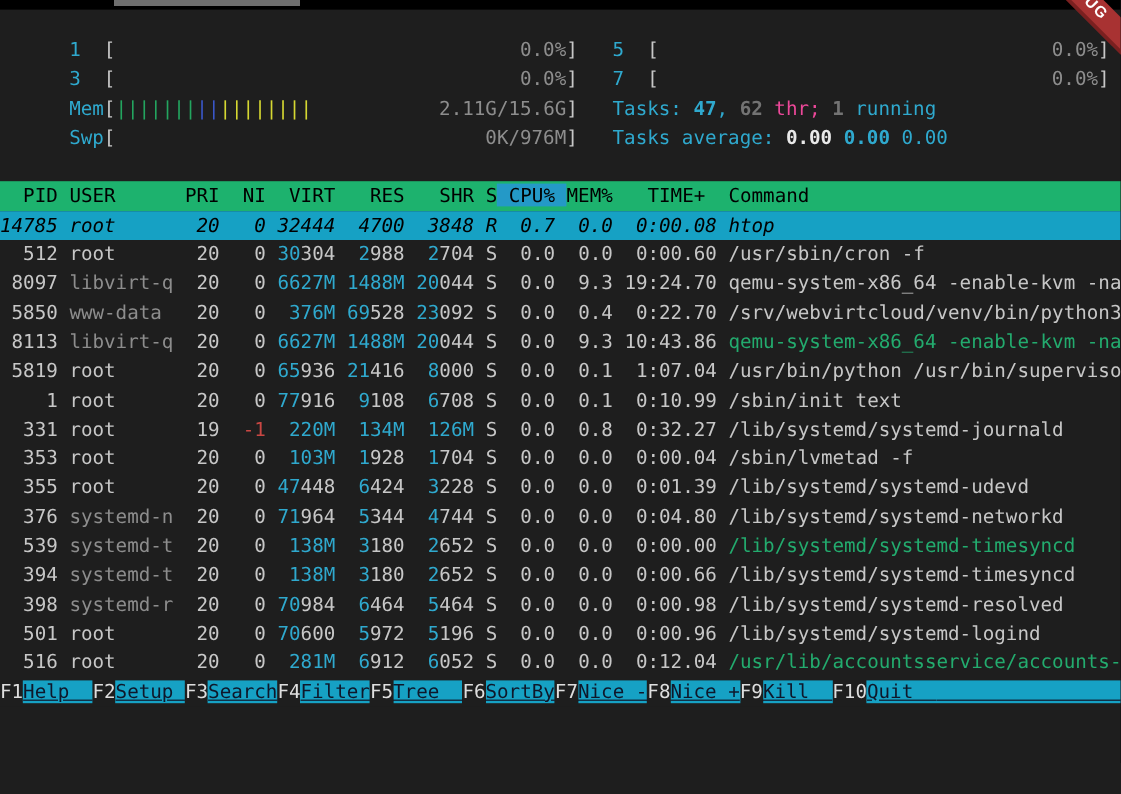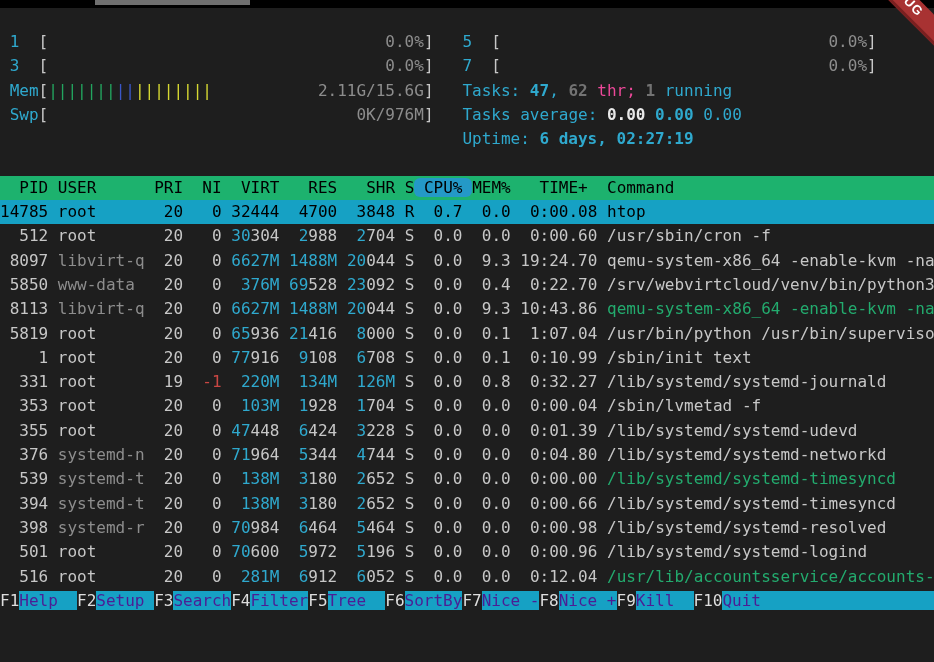--- a/index.html
+++ b/index.html
@@ -1,63 +1,62 @@
 <!DOCTYPE html>
 <html><head>
 <meta charset="utf-8">
 <style>
   html,body{margin:0;padding:0;background:#0a0a0a;}
   .screen{position:relative;width:934px;height:662px;background:#1e1e1e;overflow:hidden;
           font-family:"DejaVu Sans Mono",monospace;font-size:16px;}
   .topbar{position:absolute;top:0;left:0;width:934px;height:8px;background:#000;}
   .topbar-strip{position:absolute;left:95px;top:0;width:155px;height:5px;background:#6f6f6f;}
   .content{position:absolute;top:8px;left:0;width:934px;}
-  #meter-block{padding-top:22px;}
+  #meter-block{padding-top:22px;padding-left:48px;}
   pre.line{margin:0;height:24.3px;line-height:24.3px;white-space:pre;color:#c7c7c7;
            font-family:"DejaVu Sans Mono",monospace;font-size:16px;}
   .t{color:#c7c7c7}
   .dim{color:#8d8d8d}
   .c{color:#2fa9ce}
   .cb{color:#2fa9ce;font-weight:bold}
   .cy{color:#2fa9ce}
   .g{color:#ec4899}
   .gb{color:#737373;font-weight:bold}
   .wb{color:#e9e9e9;font-weight:bold}
   .red{color:#c94743}
   .bar-green{color:#23a55f}
   .bar-blue{color:#3a57c9}
   .bar-yellow{color:#d6d832}
   .hdr{background:#1db26e;color:#000;}
   .hdr span{color:#000;margin-top:16px;}
-  .hdr .sort{background:#2499c7;border-radius:6px;}
+  .hdr .sort{background:#2499c7;}
   .row.sel{background:#16a1c4;}
-  .row.sel span{color:#000 !important;}
+  .row.sel span{color:#000 !important;font-style:italic;}
   .cmdg{color:#23ab6e}
   .fbar{background:#1e1e1e;}
   .fk-key{color:#dedede}
-  .fk-label{background:#16a1c4;color:#4c1d95;}
+  .fk-label{background:#16a1c4;color:#0f172a;text-decoration:underline;}
   .ribbon{position:absolute;left:852px;top:-3px;width:120px;height:19px;line-height:18px;
           transform:rotate(45deg);background:#a83232;border-bottom:3px solid #7a2020;
           color:#fff;font-family:"Liberation Sans",sans-serif;font-weight:bold;font-size:13px;
           text-align:center;letter-spacing:1px;}
 </style>
 </head>
 <body>
 
 <div class="screen">
   <div class="topbar">
     <div class="topbar-strip"></div>
   </div>
   <div class="content">
     <div id="meter-block">
         <pre class="line"><span class="t"> </span><span class="c">1  </span><span class="t">[</span><span class="dim">                                   0.0%</span><span class="t">]</span><span class="t">   </span><span class="c">5  </span><span class="t">[</span><span class="dim">                                  0.0%</span><span class="t">]</span></pre>
         <pre class="line"><span class="t"> </span><span class="c">3  </span><span class="t">[</span><span class="dim">                                   0.0%</span><span class="t">]</span><span class="t">   </span><span class="c">7  </span><span class="t">[</span><span class="dim">                                  0.0%</span><span class="t">]</span></pre>
         <pre class="line"><span class="t"> </span><span class="c">Mem</span><span class="t">[</span><span class="bar-green">|||||||</span><span class="bar-blue">||</span><span class="bar-yellow">||||||||</span><span class="dim">           2.11G/15.6G</span><span class="t">]</span><span class="t">   </span><span class="c">Tasks: </span><span class="cb">47</span><span class="c">, </span><span class="gb">62</span><span class="g"> thr; </span><span class="gb">1</span><span class="c"> running</span></pre>
         <pre class="line"><span class="t"> </span><span class="c">Swp</span><span class="t">[</span><span class="dim">                                0K/976M</span><span class="t">]</span><span class="t">   </span><span class="c">Tasks average: </span><span class="wb">0.00</span><span class="t"> </span><span class="cb">0.00</span><span class="t"> </span><span class="c">0.00</span></pre>
-        <pre class="line"><span class="t">                                                </span><span class="c">Uptime: </span><span class="cb">6 days, 02:27:19</span></pre>
         <pre class="line"></pre>
       </div>
     <div id="table-block">
         <pre class="line hdr"><span>  PID</span><span> </span><span>USER     </span><span> </span><span>PRI</span><span> </span><span> NI</span><span> </span><span> VIRT</span><span> </span><span>  RES</span><span> </span><span>  SHR</span><span> </span><span>S</span><span class="sort"> CPU% </span><span>MEM%</span><span> </span><span>  TIME+ </span><span> </span><span>Command</span><span>                           </span></pre>
         <pre class="line row sel"><span class="t">14785</span><span class="t"> </span><span class="t">root     </span><span class="t"> </span><span class="t"> 20</span><span class="t"> </span><span class="t">  0</span><span class="t"> </span><span class="cy">32</span><span class="t">444</span><span class="t"> </span><span class="cy"> 4</span><span class="t">700</span><span class="t"> </span><span class="cy"> 3</span><span class="t">848</span><span class="t"> </span><span class="t">R</span><span class="t"> </span><span class="t"> 0.7</span><span class="t"> </span><span class="t"> 0.0</span><span class="t"> </span><span class="t"> 0:00.08</span><span class="t"> </span><span class="t">htop</span></pre>
         <pre class="line row"><span class="t">  512</span><span class="t"> </span><span class="t">root     </span><span class="t"> </span><span class="t"> 20</span><span class="t"> </span><span class="t">  0</span><span class="t"> </span><span class="cy">30</span><span class="t">304</span><span class="t"> </span><span class="cy"> 2</span><span class="t">988</span><span class="t"> </span><span class="cy"> 2</span><span class="t">704</span><span class="t"> </span><span class="t">S</span><span class="t"> </span><span class="t"> 0.0</span><span class="t"> </span><span class="t"> 0.0</span><span class="t"> </span><span class="t"> 0:00.60</span><span class="t"> </span><span class="t">/usr/sbin/cron -f</span></pre>
         <pre class="line row"><span class="t"> 8097</span><span class="t"> </span><span class="dim">libvirt-q</span><span class="t"> </span><span class="t"> 20</span><span class="t"> </span><span class="t">  0</span><span class="t"> </span><span class="cy">6627M</span><span class="t"> </span><span class="cy">1488M</span><span class="t"> </span><span class="cy">20</span><span class="t">044</span><span class="t"> </span><span class="t">S</span><span class="t"> </span><span class="t"> 0.0</span><span class="t"> </span><span class="t"> 9.3</span><span class="t"> </span><span class="t">19:24.70</span><span class="t"> </span><span class="t">qemu-system-x86_64 -enable-kvm -na</span></pre>
         <pre class="line row"><span class="t"> 5850</span><span class="t"> </span><span class="dim">www-data </span><span class="t"> </span><span class="t"> 20</span><span class="t"> </span><span class="t">  0</span><span class="t"> </span><span class="cy"> 376M</span><span class="t"> </span><span class="cy">69</span><span class="t">528</span><span class="t"> </span><span class="cy">23</span><span class="t">092</span><span class="t"> </span><span class="t">S</span><span class="t"> </span><span class="t"> 0.0</span><span class="t"> </span><span class="t"> 0.4</span><span class="t"> </span><span class="t"> 0:22.70</span><span class="t"> </span><span class="t">/srv/webvirtcloud/venv/bin/python3</span></pre>
         <pre class="line row"><span class="t"> 8113</span><span class="t"> </span><span class="dim">libvirt-q</span><span class="t"> </span><span class="t"> 20</span><span class="t"> </span><span class="t">  0</span><span class="t"> </span><span class="cy">6627M</span><span class="t"> </span><span class="cy">1488M</span><span class="t"> </span><span class="cy">20</span><span class="t">044</span><span class="t"> </span><span class="t">S</span><span class="t"> </span><span class="t"> 0.0</span><span class="t"> </span><span class="t"> 9.3</span><span class="t"> </span><span class="t">10:43.86</span><span class="t"> </span><span class="cmdg">qemu-system-x86_64 -enable-kvm -na</span></pre>
         <pre class="line row"><span class="t"> 5819</span><span class="t"> </span><span class="t">root     </span><span class="t"> </span><span class="t"> 20</span><span class="t"> </span><span class="t">  0</span><span class="t"> </span><span class="cy">65</span><span class="t">936</span><span class="t"> </span><span class="cy">21</span><span class="t">416</span><span class="t"> </span><span class="cy"> 8</span><span class="t">000</span><span class="t"> </span><span class="t">S</span><span class="t"> </span><span class="t"> 0.0</span><span class="t"> </span><span class="t"> 0.1</span><span class="t"> </span><span class="t"> 1:07.04</span><span class="t"> </span><span class="t">/usr/bin/python /usr/bin/superviso</span></pre>

